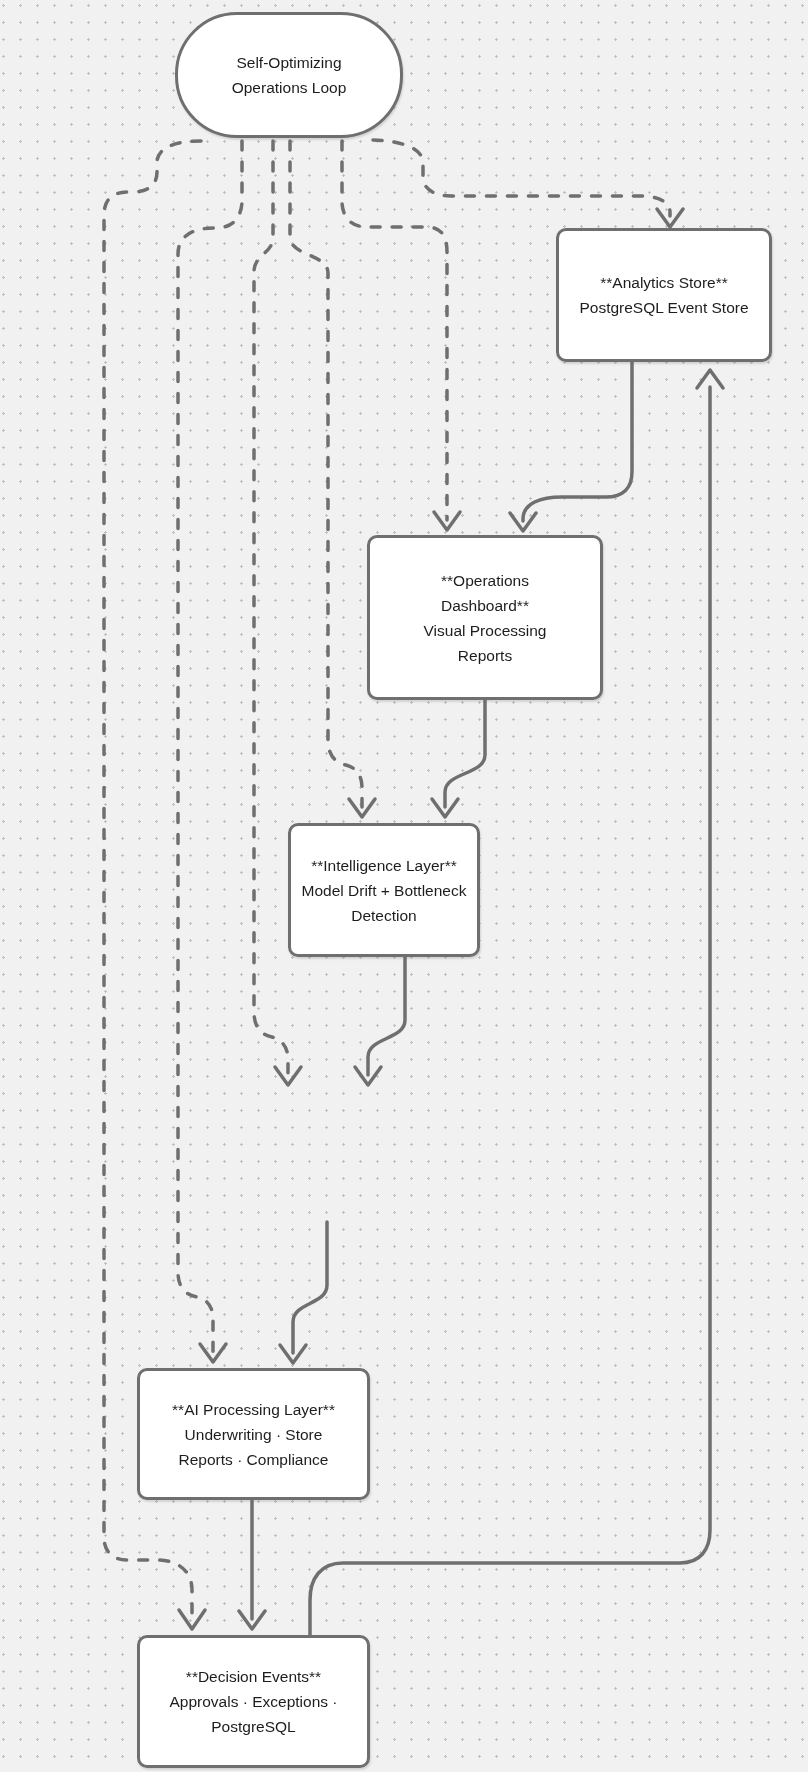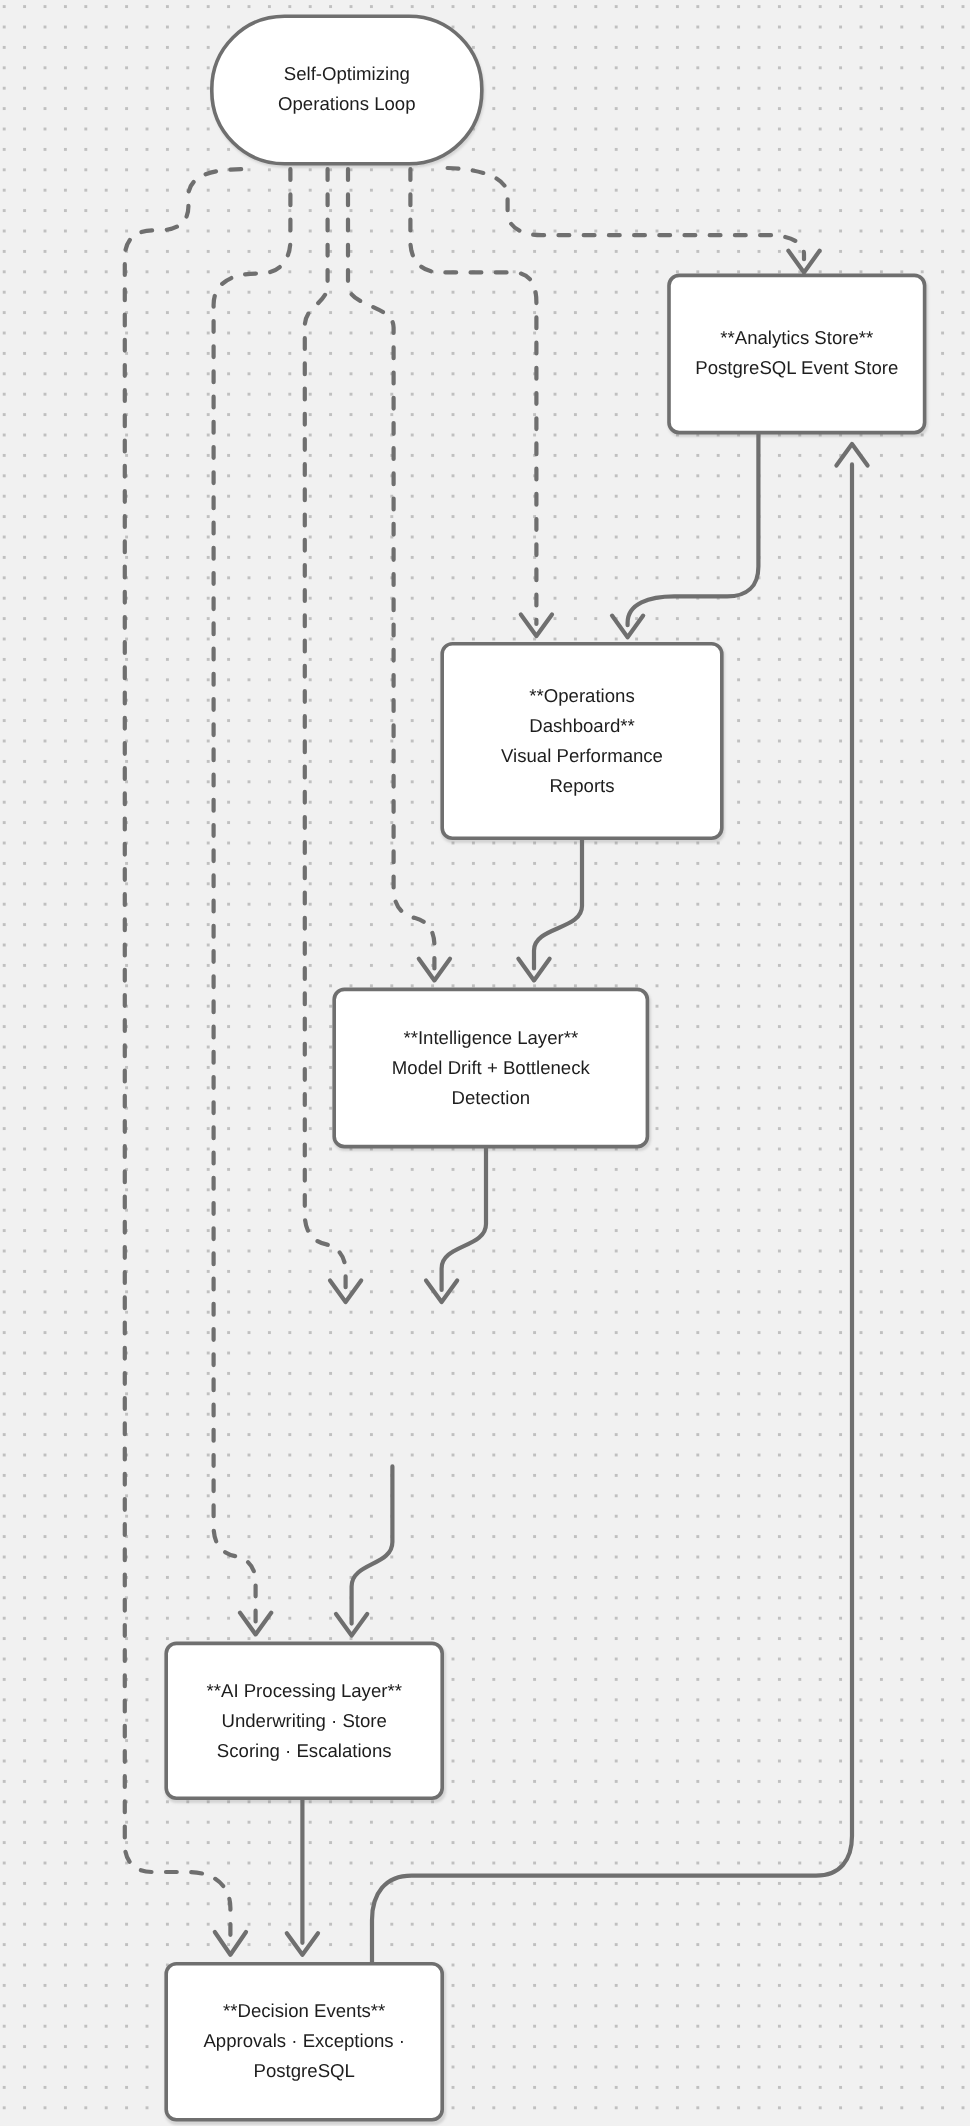--- a/index.html
+++ b/index.html
@@ -129,35 +129,35 @@
   </div>
 
   <div class="node" style="left:556px; top:228px; width:216px; height:134px;">
     <span class="nl">**Analytics Store**</span>
     <span class="nl">PostgreSQL Event Store</span>
   </div>
 
   <div class="node" style="left:367px; top:535px; width:236px; height:165px;">
     <span class="nl">**Operations</span>
     <span class="nl">Dashboard**</span>
-    <span class="nl">Visual Performance</span>
+    <span class="nl">Visual Processing</span>
     <span class="nl">Reports</span>
   </div>
 
-  <div class="node" style="left:277px; top:823px; width:264px; height:134px;">
+  <div class="node" style="left:288px; top:823px; width:192px; height:134px;">
     <span class="nl">**Intelligence Layer**</span>
     <span class="nl">Model Drift + Bottleneck</span>
     <span class="nl">Detection</span>
   </div>
 
 
   <div class="node" style="left:137px; top:1368px; width:233px; height:132px;">
     <span class="nl">**AI Processing Layer**</span>
     <span class="nl">Underwriting · Store</span>
-    <span class="nl">Scoring · Escalations</span>
+    <span class="nl">Reports · Compliance</span>
   </div>
 
   <div class="node" style="left:137px; top:1635px; width:233px; height:133px;">
     <span class="nl">**Decision Events**</span>
     <span class="nl">Approvals · Exceptions ·</span>
     <span class="nl">PostgreSQL</span>
   </div>
 
 </div>
 

